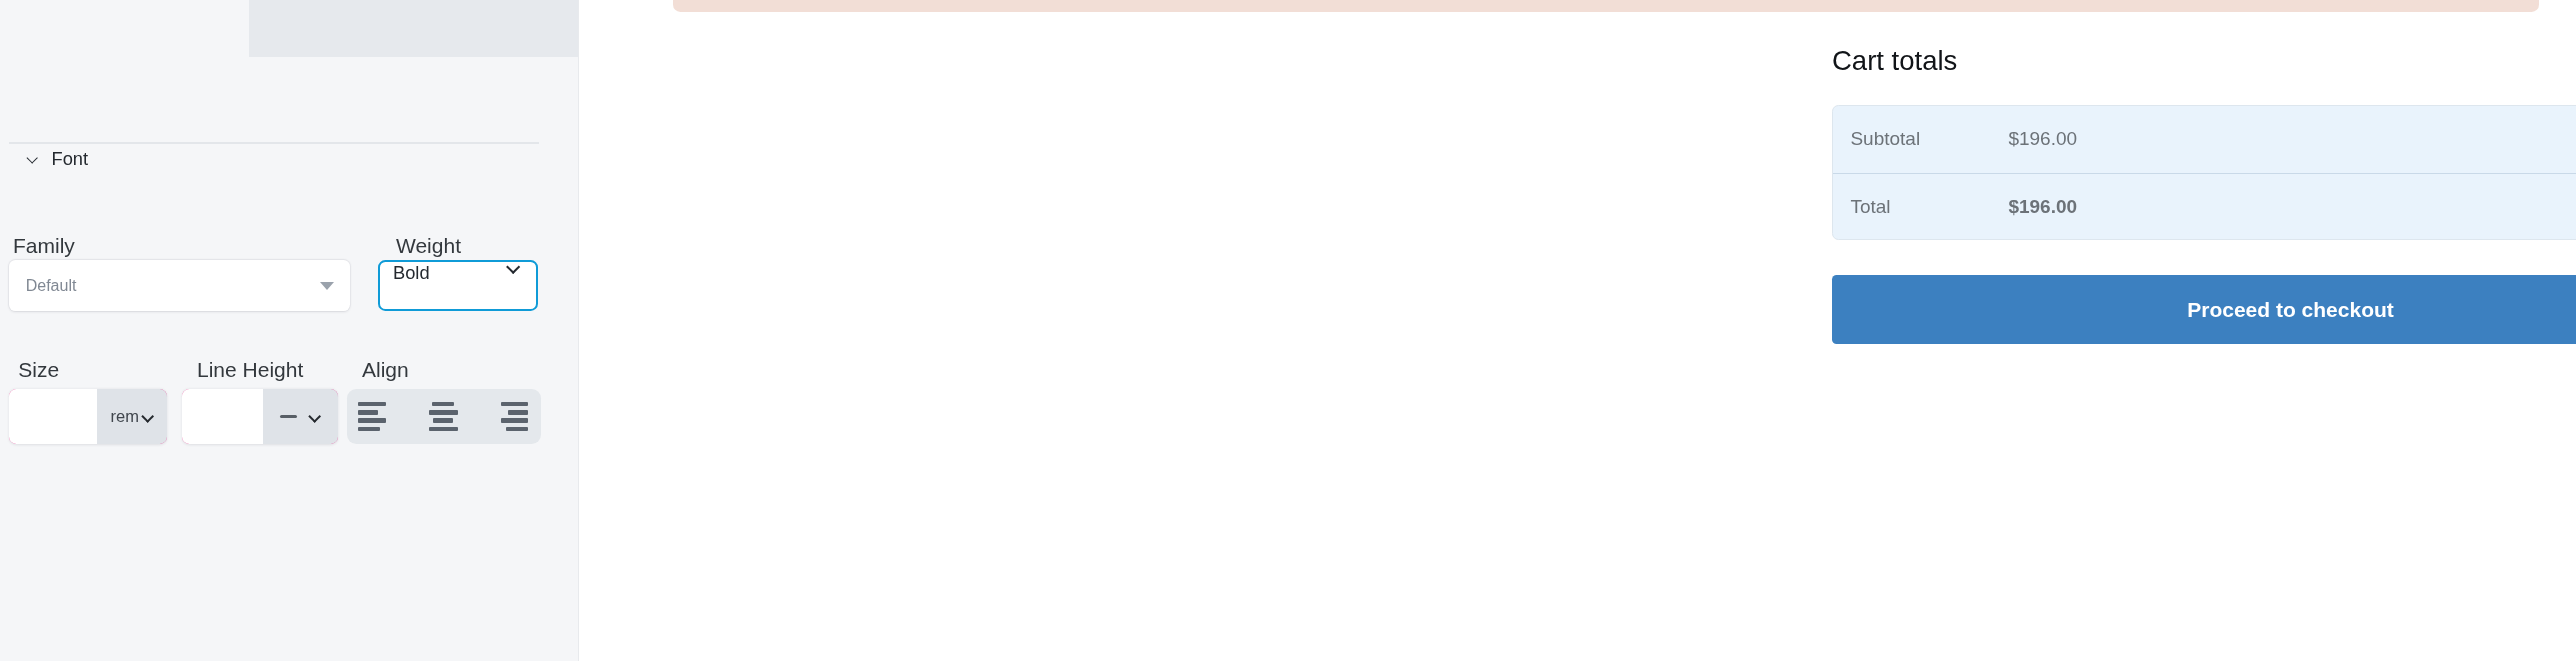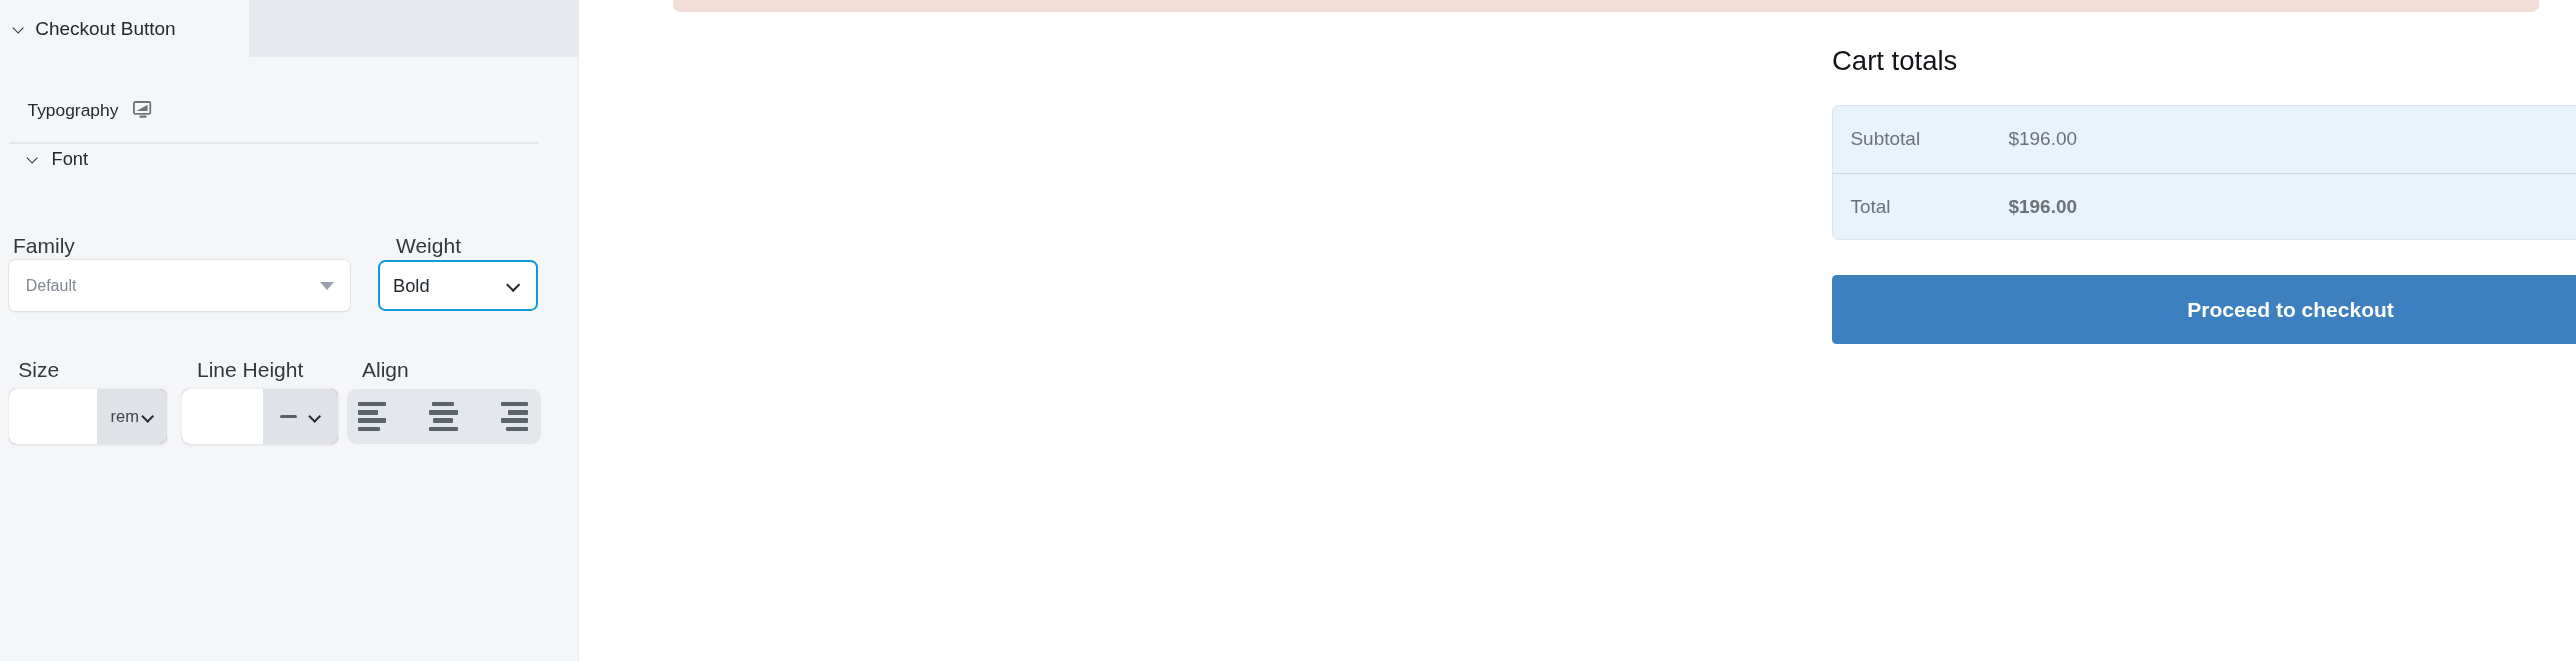--- a/index.html
+++ b/index.html
@@ -80,21 +80,21 @@
   #family-value{font-size:16px;color:#808893;flex:1;}
   #family-caret-icon{
     width:0;height:0;border-left:7.3px solid transparent;border-right:7.3px solid transparent;
     border-top:8.3px solid #9aa2ac;
   }
 
   
   #weight-select{
     position:absolute;left:378px;top:260px;width:160px;height:51px;
     background:#ffffff;border:2.8px solid #0f9bd7;border-radius:7.3px;
-    display:flex;align-items:center;box-sizing:border-box;padding:0 13px;
+    display:flex;align-items:flex-start;box-sizing:border-box;padding:0 13px;
   }
   #weight-value{font-size:18.3px;color:#24292f;flex:1;}
   .chev-thin{display:inline-block;width:16.5px;height:11px;position:relative;}
   .chev-thin::before{
     content:"";position:absolute;left:1.8px;top:0px;width:8.3px;height:8.3px;
     border-right:2.3px solid #24292f;border-bottom:2.3px solid #24292f;
     transform:rotate(45deg);
   }
 
   
@@ -206,35 +206,21 @@
     display:flex;align-items:center;justify-content:center;cursor:pointer;
   }
 </style>
 </head>
 <body>
 
 <div id="sidebar">
 
   <div id="panel-topband"></div>
 
-  <div id="panel-tab">
-    <span class="chev-down"></span>
-    <span id="panel-tab-label">Checkout Button</span>
-  </div>
-
-  <div id="typography-row">
-    <span id="typography-label">Typography</span>
-    <span id="typography-device-icon">
-      <svg width="20" height="18.3" viewBox="0 0 22 20" aria-hidden="true">
-        <rect x="1" y="1" width="18" height="13" rx="1.5" fill="none" stroke="#6d747c" stroke-width="2"></rect>
-        <path d="M4 11 L16 4 L16 11 Z" fill="#6d747c"></path>
-        <rect x="7" y="16" width="8" height="2.3" rx="1" fill="#6d747c"></rect>
-      </svg>
-    </span>
-  </div>
+
 
   <div id="divider-typography"></div>
 
   <div id="font-section-header">
     <span class="chev-down"></span>
     <span id="font-section-title">Font</span>
   </div>
 
   <span class="field-label" id="label-family">Family</span>
   <span class="field-label" id="label-weight">Weight</span>

